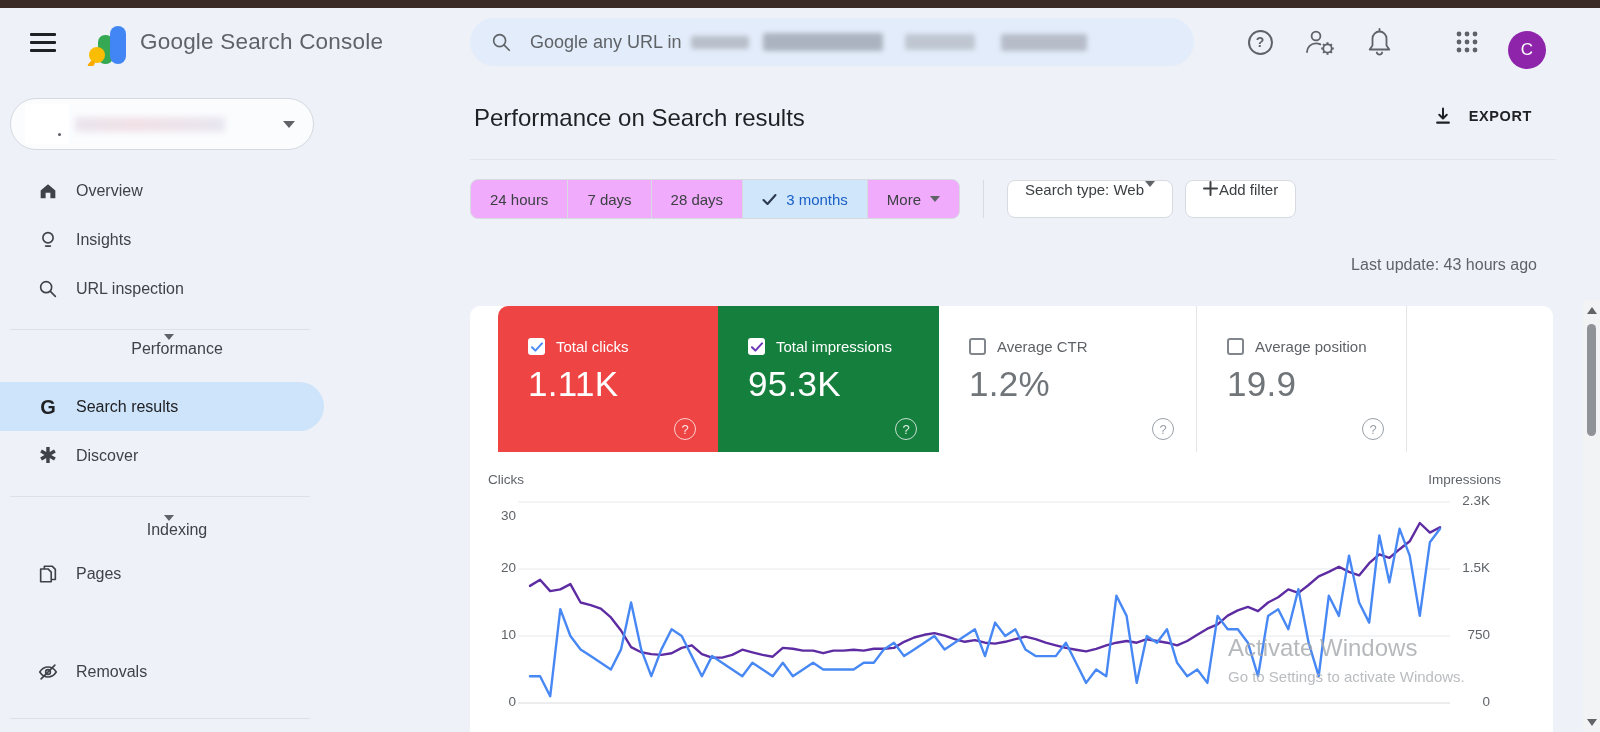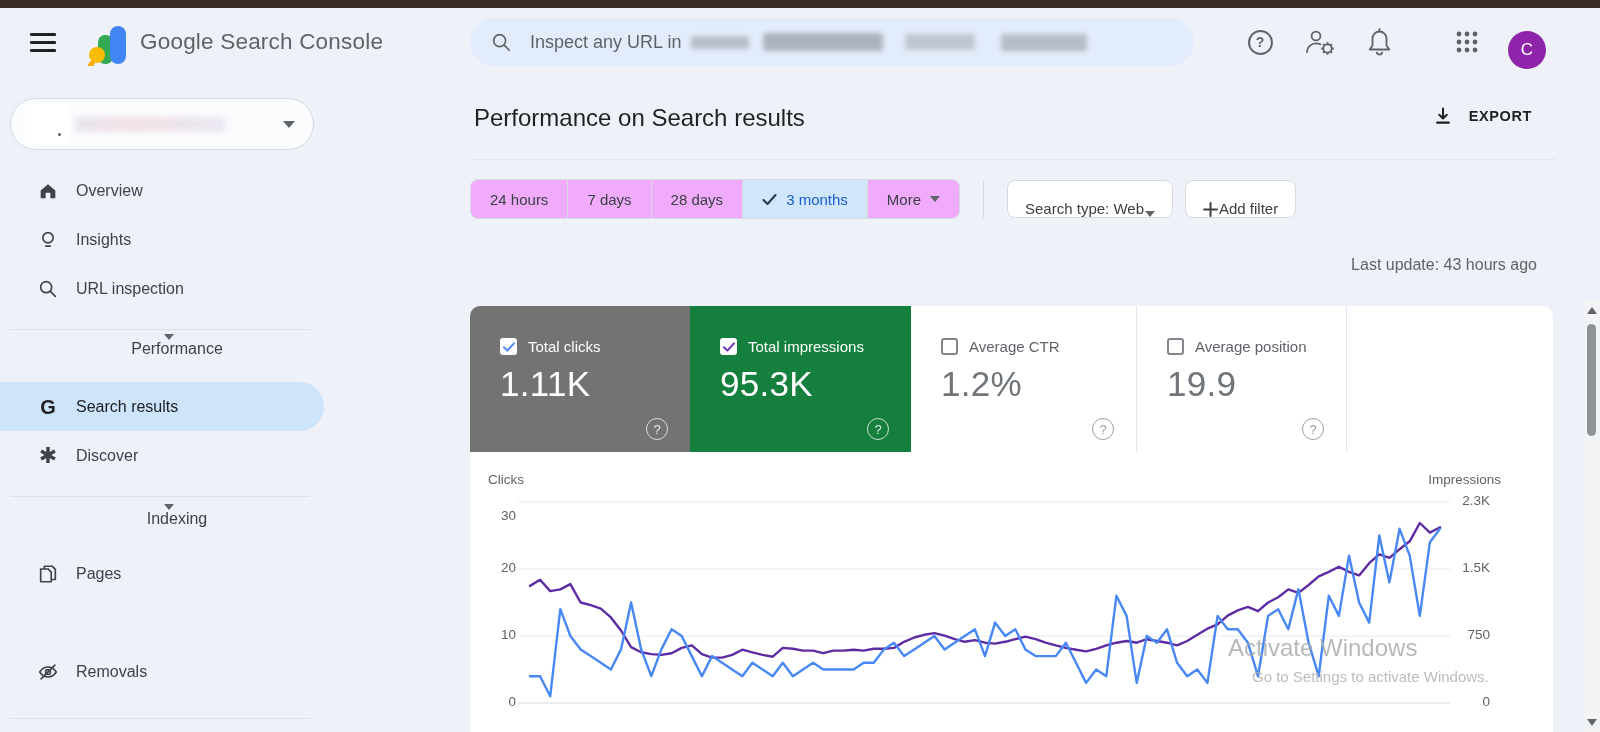--- a/index.html
+++ b/index.html
@@ -52,33 +52,33 @@
   .export-btn{position:absolute;right:68px;top:106px;display:flex;align-items:center;gap:16px;cursor:pointer;color:#202124;font-size:14.5px;font-weight:700;letter-spacing:.6px;}
   .title-divider{position:absolute;left:470px;top:159px;width:1086px;height:1px;background:#e2e5ea;}
 
   
   .chips-row{position:absolute;left:470px;top:180px;height:38px;display:flex;align-items:center;}
   .seg-group{display:flex;height:38px;border:1px solid #d7dbe0;border-radius:8px;background:#f0abfc;overflow:hidden;text-align:right;}
   .seg-cell{display:flex;align-items:center;gap:9px;padding:0 19px;font-size:15px;color:#3c4043;border-right:1px solid #d7dbe0;cursor:pointer;white-space:nowrap;}
   .seg-cell:last-child{border-right:none;}
   .seg-cell.selected{background:#cfe6fb;color:#1a5fc8;font-weight:400;}
   .chip-vdivider{width:1px;height:38px;background:#d7dbe0;margin:0 23px;}
-  .pill-chip{display:flex;align-items:flex-end;gap:1px;height:38px;padding:0 17px;border:1px solid #d7dbe0;border-radius:8px;background:#fff;font-size:15px;color:#3c4043;cursor:pointer;box-sizing:border-box;white-space:nowrap;}
+  .pill-chip{display:flex;align-items:flex-start;gap:1px;height:38px;padding:0 17px;border:1px solid #d7dbe0;border-radius:8px;background:#fff;font-size:15px;color:#3c4043;cursor:pointer;box-sizing:border-box;white-space:nowrap;}
   .pill-chip + .pill-chip{margin-left:12px;}
   .seg-cell .caret,.pill-chip .caret{border-left-width:5px;border-right-width:5px;border-top-width:6px;}
 
   .last-update{position:absolute;right:63px;top:256px;font-size:16px;color:#5f6368;}
 
   
   .panel{position:absolute;left:470px;top:306px;width:1083px;height:426px;background:#fff;border-radius:10px 10px 0 0;}
   .cards-row{position:absolute;left:0;top:0;width:1083px;height:146px;display:flex;}
   .metric-card{position:relative;height:146px;box-sizing:border-box;cursor:pointer;background:#fff;}
   .metric-card.c0{width:220px;border-radius:10px 0 0 0;}
   .metric-card.c1{width:221px;}
-  .metric-card.c2{width:226px;border-right:1px solid #e3e5e8;text-align:right;}
+  .metric-card.c2{width:258px;border-right:1px solid #e3e5e8;text-align:right;}
   .metric-card.c3{width:210px;border-right:1px solid #e3e5e8;}
   .card-label-row{position:absolute;left:30px;top:32px;display:flex;align-items:center;gap:11px;}
   .cb{width:17px;height:17px;border-radius:3px;box-sizing:border-box;display:flex;align-items:center;justify-content:center;flex:none;}
   .metric-card.checked .cb{background:#fff;}
   .metric-card:not(.checked) .cb{border:2px solid #80868b;background:#fff;}
   .metric-card:not(.checked) .cb svg{display:none;}
   .card-label{font-size:15px;font-weight:700;white-space:nowrap;}
   .metric-card.checked .card-label{color:#fff;font-weight:400;}
   .metric-card:not(.checked) .card-label{color:#5f6368;font-weight:400;}
   .card-value{position:absolute;left:30px;top:58px;font-size:35px;letter-spacing:.3px;}
@@ -91,21 +91,21 @@
   .axis-title{position:absolute;top:166px;font-size:13.5px;color:#5f6368;}
   .axis-title.left{left:18px;}
   .axis-title.right{right:52px;}
   .tick{position:absolute;font-size:13.5px;color:#5f6368;text-align:right;}
   .tick.lt{left:0;width:46px;}
   .tick.rt{right:63px;width:50px;}
 
   .chart-svg{position:absolute;left:0;top:186px;width:1083px;height:240px;}
 
   .watermark1{position:absolute;left:758px;top:328px;font-size:24px;color:#a5a8ac;opacity:.8;white-space:nowrap;}
-  .watermark2{position:absolute;left:758px;top:362px;font-size:15px;color:#aeb1b5;opacity:.85;white-space:nowrap;margin-left:24px;}
+  .watermark2{position:absolute;left:758px;top:362px;font-size:15px;color:#aeb1b5;opacity:.85;white-space:nowrap;}
 
   
   .scrollbar{position:absolute;left:1583px;top:300px;width:17px;height:432px;background:#f1f3f4;}
   .sb-arrow{position:absolute;left:0;width:17px;height:16px;display:flex;align-items:center;justify-content:center;cursor:pointer;}
   .sb-arrow.up{top:2px;}
   .sb-arrow.down{bottom:2px;}
   .tri-up{width:0;height:0;border-left:5px solid transparent;border-right:5px solid transparent;border-bottom:7px solid #606368;}
   .tri-down{width:0;height:0;border-left:5px solid transparent;border-right:5px solid transparent;border-top:7px solid #606368;}
   .sb-thumb{position:absolute;left:4px;top:24px;width:9px;height:112px;border-radius:5px;background:#8f9297;cursor:pointer;}
 
@@ -133,21 +133,21 @@
       <circle cx="11" cy="33" r="8" fill="#fbbc04"></circle>
       <rect x="3" y="38" width="5" height="8" rx="2.5" transform="rotate(40 5 42)" fill="#f9ab00"></rect>
     </svg>
     <div class="product-name">Google Search Console</div>
 
     <div class="searchbox">
       <svg width="22" height="22" viewBox="0 0 24 24">
           <circle class="ic-g" cx="10.5" cy="10.5" r="6.5" stroke-width="2.2"></circle>
           <line class="ic-g" x1="15.5" y1="15.5" x2="21" y2="21" stroke-width="2.2"></line>
         </svg>
-      <span class="stext">Inspect any URL in</span>
+      <span class="stext">Google any URL in</span>
       <span class="redact r1"></span>
       <span class="redact r2"></span>
       <span class="redact r3"></span>
       <span class="redact r4"></span>
     </div>
 
     <div class="tb-icon" style="left:1245px;width:30px;">
       <div class="help-circle">?</div>
     </div>
     <div class="tb-icon" style="left:1300px;width:40px;">
@@ -238,21 +238,21 @@
       <span class="nicon g-letter">G</span>
       <span>Search results</span>
     </div>
     <div class="nav-item" style="top:355px;">
       <span class="nicon asterisk">✱</span>
       <span>Discover</span>
     </div>
 
     <div class="side-divider" style="top:420px;"></div>
 
-    <div class="section-head" style="top:428px;">
+    <div class="section-head" style="top:439px;">
       <span class="caret"></span>
       <span>Indexing</span>
     </div>
     <div class="nav-item" style="top:473px;">
       <span class="nicon">
         <svg width="22" height="22" viewBox="0 0 24 24">
             <path class="ic" d="M8 6V3.5h8.5L20 7v11h-4" stroke-width="2"></path>
             <path class="ic" d="M4 6.5h8l3.5 3.5v10.5H4z" stroke-width="2"></path>
           </svg>
       </span>
@@ -314,21 +314,21 @@
           <path d="M7.5 1v13M1 7.5h13" stroke="#3c4043" stroke-width="2" stroke-linecap="round"></path>
         </svg>
       <span>Add filter</span>
     </div>
   </div>
 
   <div class="last-update">Last update: 43 hours ago</div>
 
   <div class="panel">
     <div class="cards-row">
-      <div class="metric-card c0 checked" style="background: #737373;">
+      <div class="metric-card c0 checked" style="background: #ef4444; margin-left: 28px;">
         <div class="card-label-row">
           <span class="cb">
               <svg width="12" height="10" viewBox="0 0 12 10">
                 <path class="cb-mark" d="M1 5.2 4.4 8.6 11 1.4" stroke="currentColor" stroke-width="2" fill="none" stroke-linecap="round" stroke-linejoin="round" style="color: rgb(76, 139, 245);"></path>
               </svg>
             </span>
           <span class="card-label">Total clicks</span>
         </div>
         <div class="card-value">1.11K</div>
         <div class="card-help">?</div>

